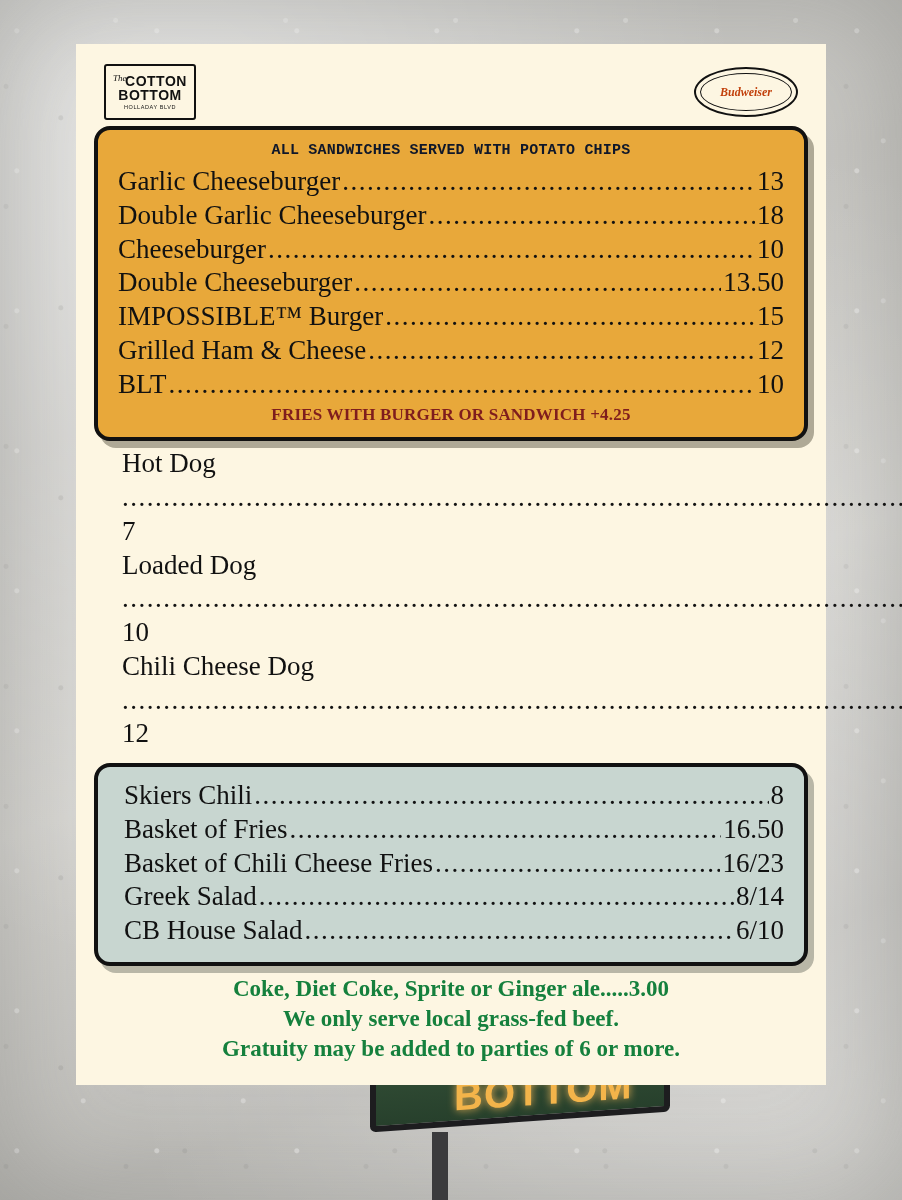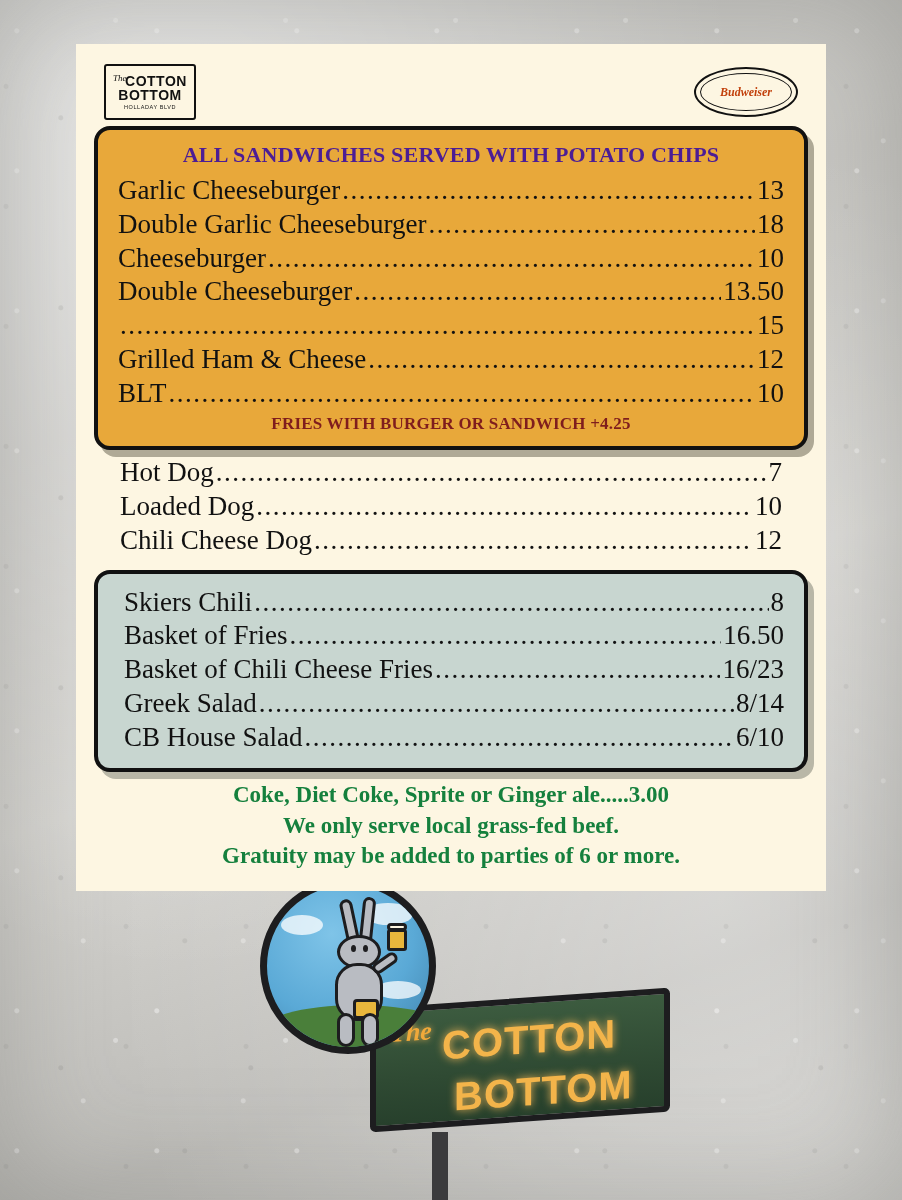--- a/index.html
+++ b/index.html
@@ -171,25 +171,25 @@
   }
   .panel-sides {
     background: #c8d6d0;
     box-shadow: 6px 7px 0 rgba(30,35,30,0.30);
     padding: 12px 20px 14px 26px;
     margin-top: 10px;
   }
 
   .panel-note {
     text-align: center;
-    font-family: Liberation Serif, serif;
-    font-weight: bold;
-    font-size: 22px;
+    font-family: Liberation Mono, monospace;
+    font-weight: bold;
+    font-size: 15px;
     letter-spacing: 0.2px;
-    color: #4c1d95;
+    color: #0f172a;
     margin: 2px 0 6px 0;
   }
   .panel-note-bottom {
     text-align: center;
     font-family: "Liberation Serif", serif;
     font-weight: bold;
     font-size: 17px;
     letter-spacing: 0.2px;
     color: #7f1d1d;
     margin-top: 4px;
@@ -215,21 +215,21 @@
     font-size: 27px;
     margin: 0 2px;
     color: #111;
   }
   .row .pr { flex: 0 0 auto; }
 
   
   .dogs {
     padding: 6px 26px 2px 26px;
   }
-  .dogs .row { font-size: 27px; }
+  .dogs .row { font-size: 27px; flex-direction: column; }
 
   
   .footer {
     text-align: center;
     padding: 8px 10px 2px 10px;
   }
   .footer div {
     font-family: "Liberation Serif", serif;
     font-weight: bold;
     font-size: 23px;
@@ -418,20 +418,21 @@
         <span class="nm">Cheeseburger</span>
         <span class="dots">.......................................................................................................</span>
         <span class="pr">10</span>
       </div>
       <div class="row">
         <span class="nm">Double Cheeseburger</span>
         <span class="dots">.......................................................................................................</span>
         <span class="pr">13.50</span>
       </div>
       <div class="row">
+        <span class="nm">IMPOSSIBLE™ Burger</span>
         <span class="dots">.......................................................................................................</span>
         <span class="pr">15</span>
       </div>
       <div class="row">
         <span class="nm">Grilled Ham &amp; Cheese</span>
         <span class="dots">.......................................................................................................</span>
         <span class="pr">12</span>
       </div>
       <div class="row">
         <span class="nm">BLT</span>

